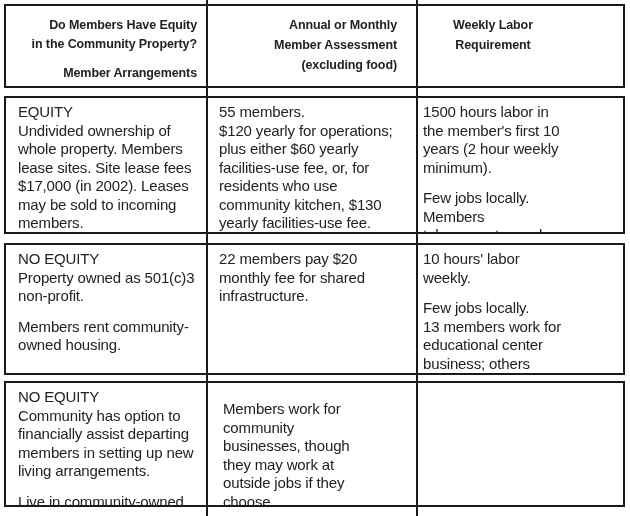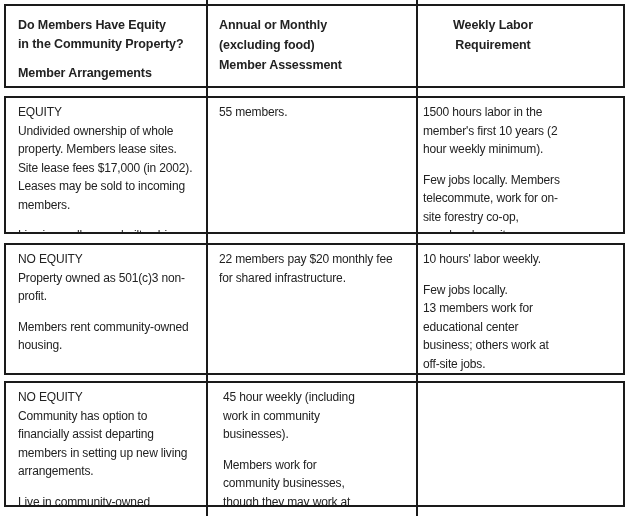--- a/index.html
+++ b/index.html
@@ -20,29 +20,29 @@
   #row1 { top: 243px; height: 132px; }
   #row2 { top: 381px; height: 126px; }
 
   .vline { position: absolute; top: 0; width: 2px; height: 516px; background: #1a1a1a; }
   #v1 { left: 206px; }
   #v2 { left: 416px; }
 
   .cell {
     box-sizing: border-box; overflow: hidden;
     padding: 5px 10px 4px 12px;
-    color: #222222; font-size: 12px; line-height: 18.5px;
+    color: #222222; font-size: 15px; line-height: 18.5px;
     letter-spacing: -0.15px;
   }
   .c0 { width: 201px; }
   .c1 { width: 200px; }
   .c2 { width: 166px; padding-left: 16px; }
 
   .hcell {
-    display: flex; flex-direction: column; align-items: flex-start;
+    display: flex; flex-direction: column; align-items: flex-end;
     text-align: center; font-weight: bold;
     font-size: 12.5px; line-height: 20px; letter-spacing: -0.1px;
     padding-top: 9px;
   }
   .hl { min-height: 0; }
   .hl:empty { height: 11px; }
 
   .p { margin: 0; }
   .p:empty { height: 12px; }
 </style>
@@ -53,38 +53,39 @@
 
   <div class="rowbox" id="hdr">
     <div class="cell c0 hcell">
       <div class="hl">Do Members Have Equity</div>
       <div class="hl">in the Community Property?</div>
       <div class="hl"></div>
       <div class="hl">Member Arrangements</div>
     </div>
     <div class="cell c1 hcell">
       <div class="hl">Annual or Monthly</div>
+      <div class="hl">Member Assessment</div>
       <div class="hl">(excluding food)</div>
-      <div class="hl">Member Assessment</div>
     </div>
     <div class="cell c2 hcell">
       <div class="hl">Weekly Labor Requirement</div>
       <div class="hl"></div>
     </div>
   </div>
 
   <div class="rowbox" id="row0">
     <div class="cell c0">
       <p class="p">EQUITY</p>
       <p class="p">Undivided ownership of whole property. Members lease sites. Site lease fees $17,000 (in 2002). Leases may be sold to incoming members.</p>
       <p class="p"></p>
       <p class="p">Live in small owner-built cabins.</p>
     </div>
     <div class="cell c1">
       <p class="p">55 members.</p>
+      <p class="p">$120 yearly for operations; plus either $60 yearly facilities-use fee, or, for residents who use community kitchen, $130 yearly facilities-use fee.</p>
     </div>
     <div class="cell c2">
       <p class="p">1500 hours labor in the member's first 10 years (2 hour weekly minimum).</p>
       <p class="p"></p>
       <p class="p">Few jobs locally. Members telecommute, work for on-site forestry co-op, members' on-site businesses; or at off-site jobs.</p>
     </div>
   </div>
 
   <div class="rowbox" id="row1">
     <div class="cell c0">
@@ -105,21 +106,20 @@
   </div>
 
   <div class="rowbox" id="row2">
     <div class="cell c0">
       <p class="p">NO EQUITY</p>
       <p class="p">Community has option to financially assist departing members in setting up new living arrangements.</p>
       <p class="p"></p>
       <p class="p">Live in community-owned housing.</p>
     </div>
     <div class="cell c2">
-      <p class="p">45 hour weekly (including work in community businesses).</p>
       <p class="p"></p>
       <p class="p">Members work for community businesses, though they may work at outside jobs if they choose.</p>
     </div>
   </div>
 
   <div class="vline" id="v1"></div>
   <div class="vline" id="v2"></div>
 
 </div>
 

